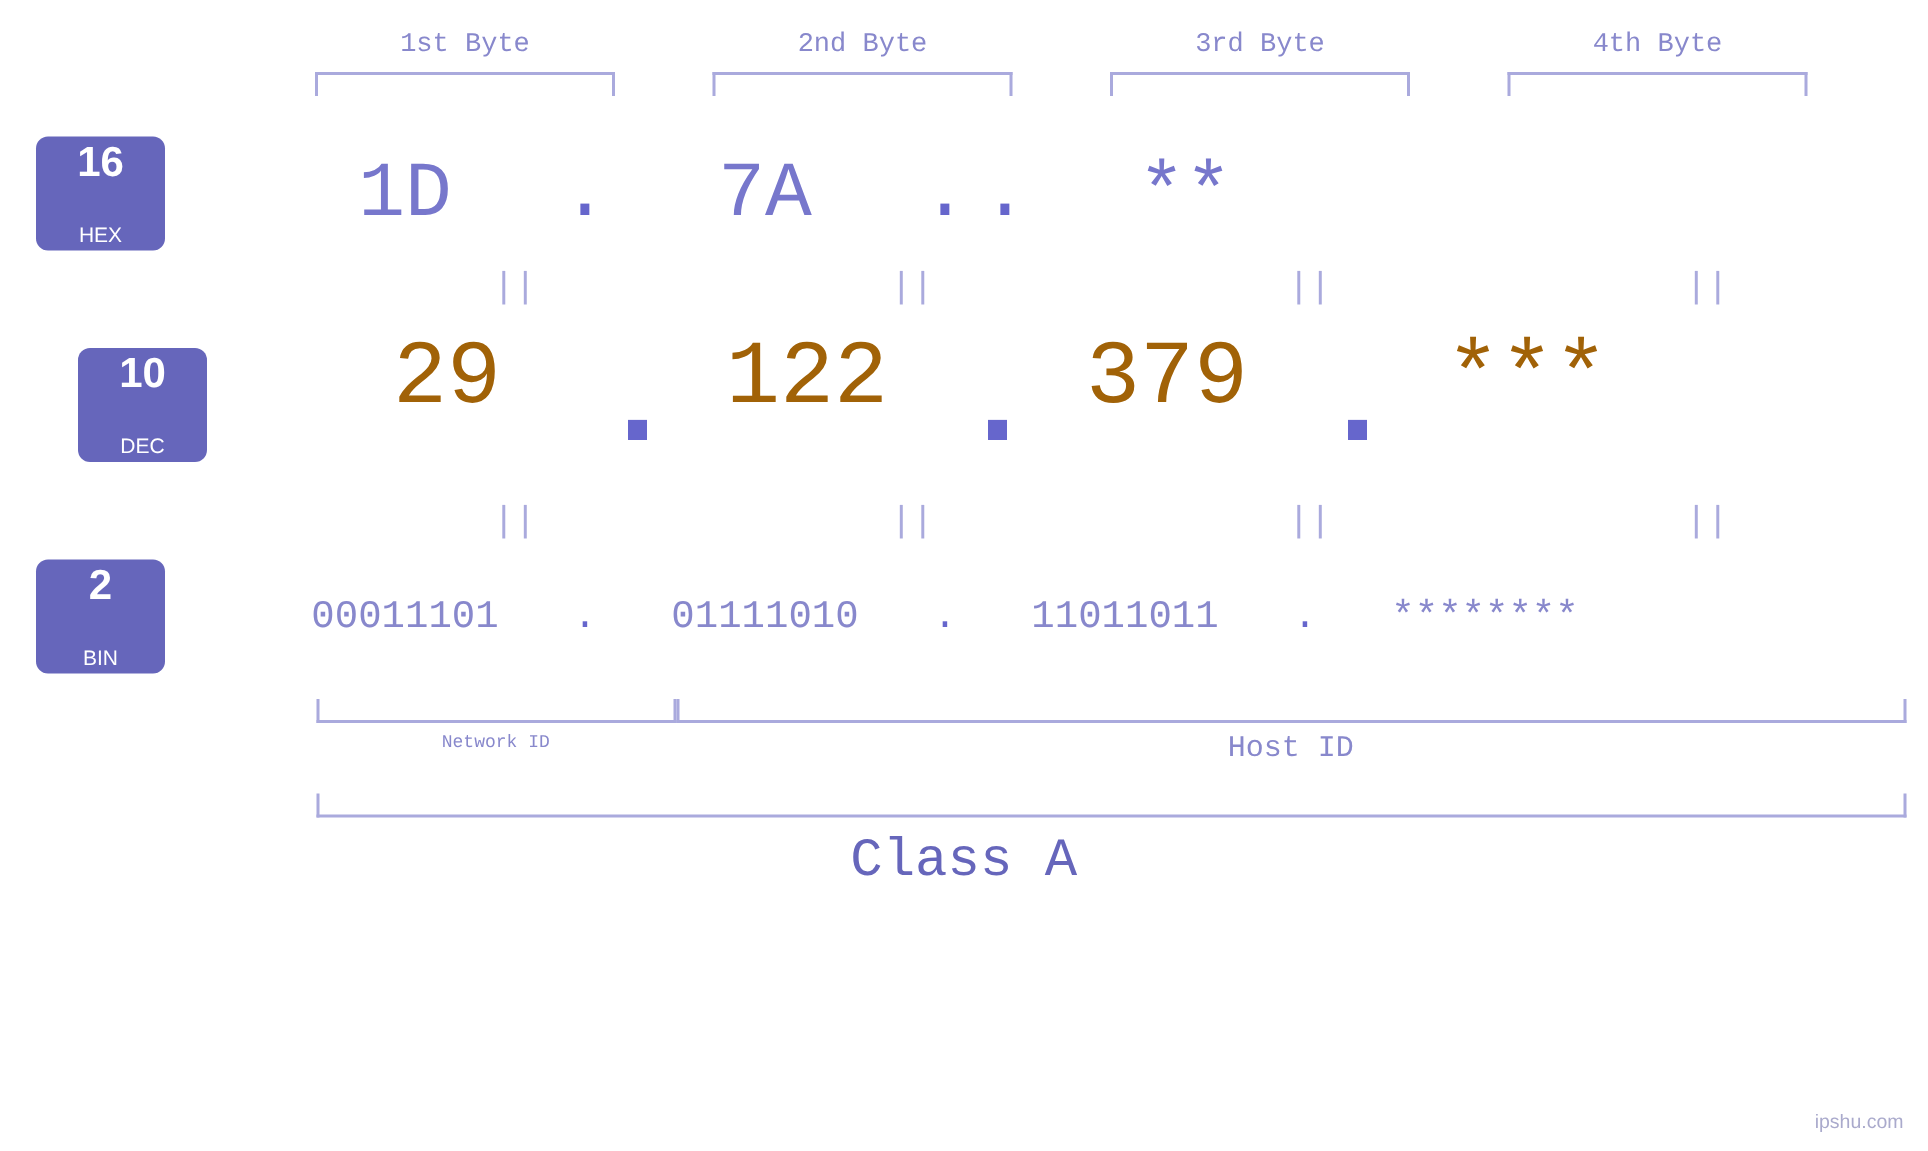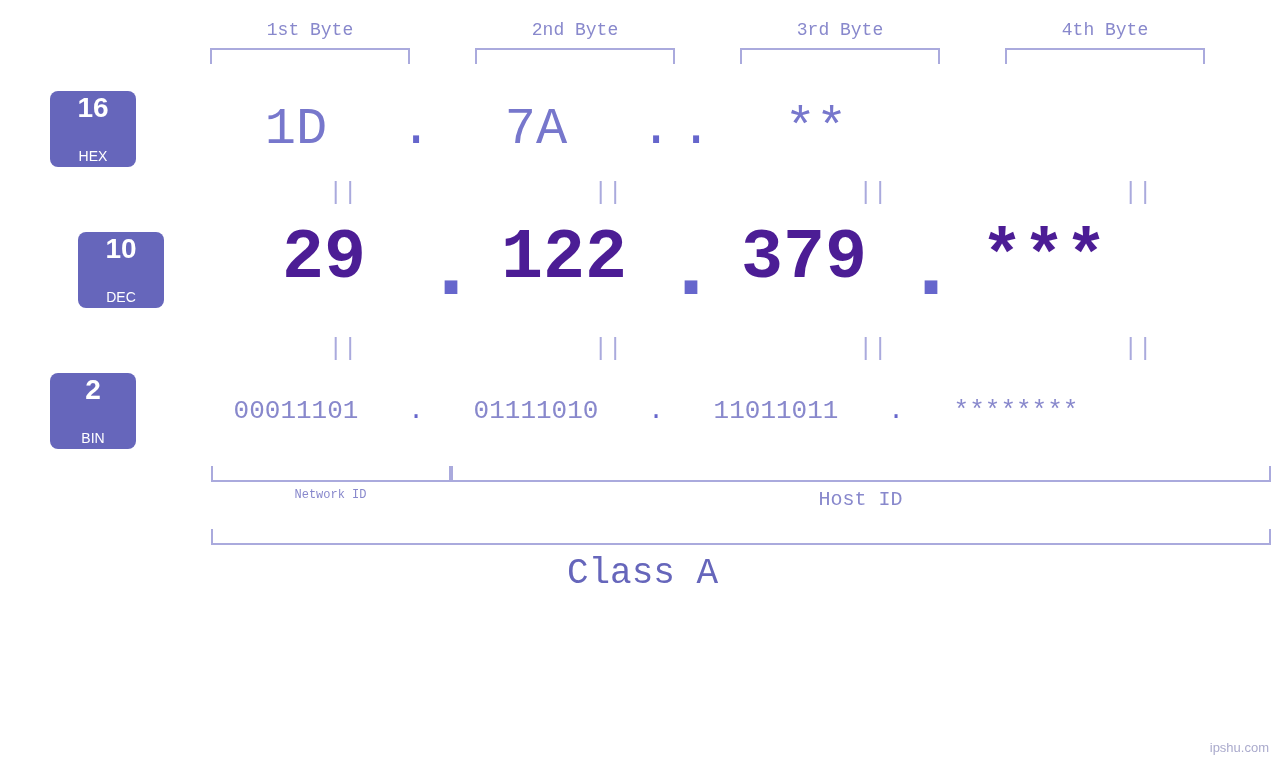--- a/index.html
+++ b/index.html
@@ -78,21 +78,21 @@
     
     .badge {
       width: 86px;
       height: 76px;
       background: #6666bb;
       border-radius: 8px;
       display: flex;
       flex-direction: column;
       align-items: center;
       justify-content: center;
-      margin-left: 50px;
+      margin-left: 24px;
       flex-shrink: 0;
       gap: 24px;
     }
 
     .badge-num {
       color: white;
       font-size: 28px;
       font-weight: bold;
       line-height: 1;
       font-family: Arial, sans-serif;
@@ -118,23 +118,23 @@
       text-align: center;
       color: #6666cc;
     }
 
     .byte-value.hex-val {
       font-size: 52px;
       color: #7777cc;
     }
 
     .byte-value.dec-val {
-      font-size: 70px;
-      font-weight: bold;
-      color: #4c1d95;
+      font-size: 60px;
+      font-weight: normal;
+      color: #a16207;
     }
 
     .byte-value.bin-val {
       font-size: 26px;
       color: #8888cc;
     }
 
     .dot-sep {
       color: #6666cc;
       font-size: 52px;

